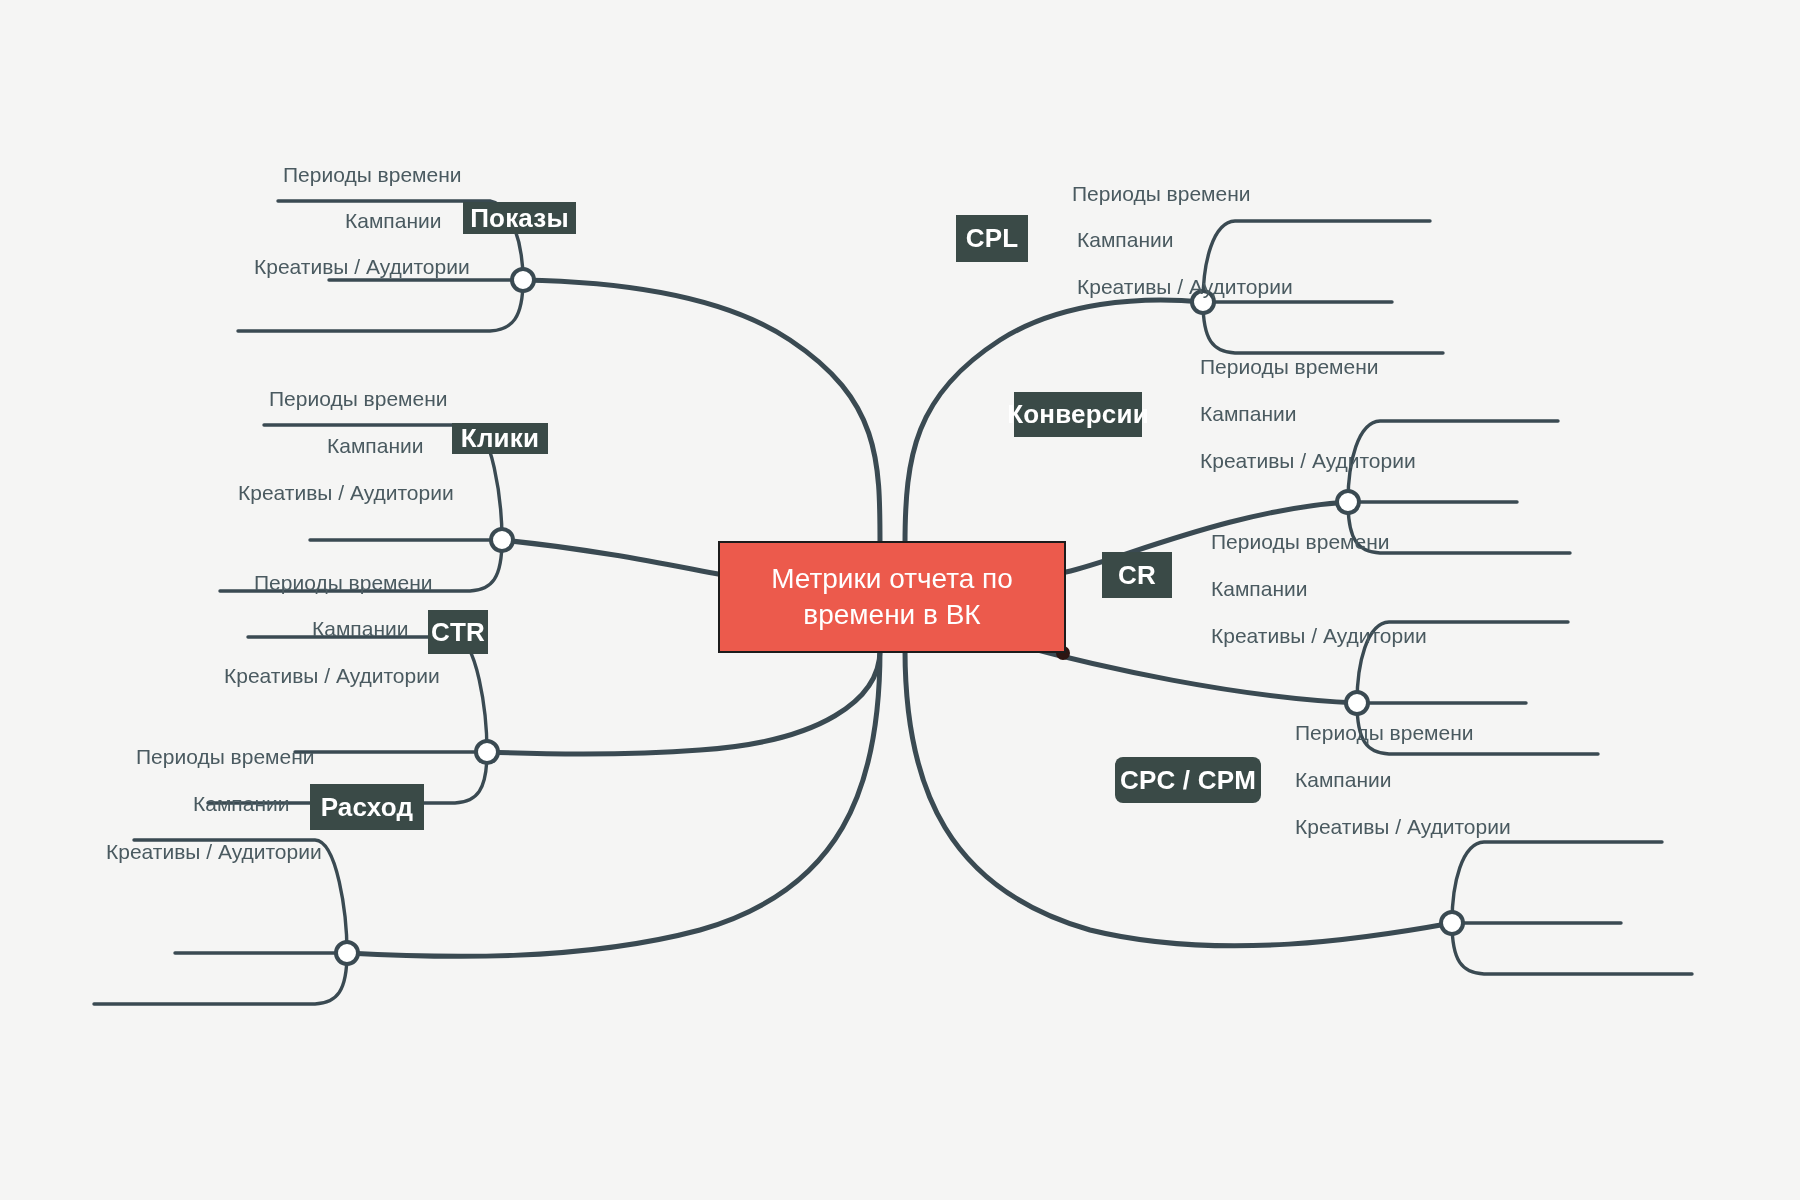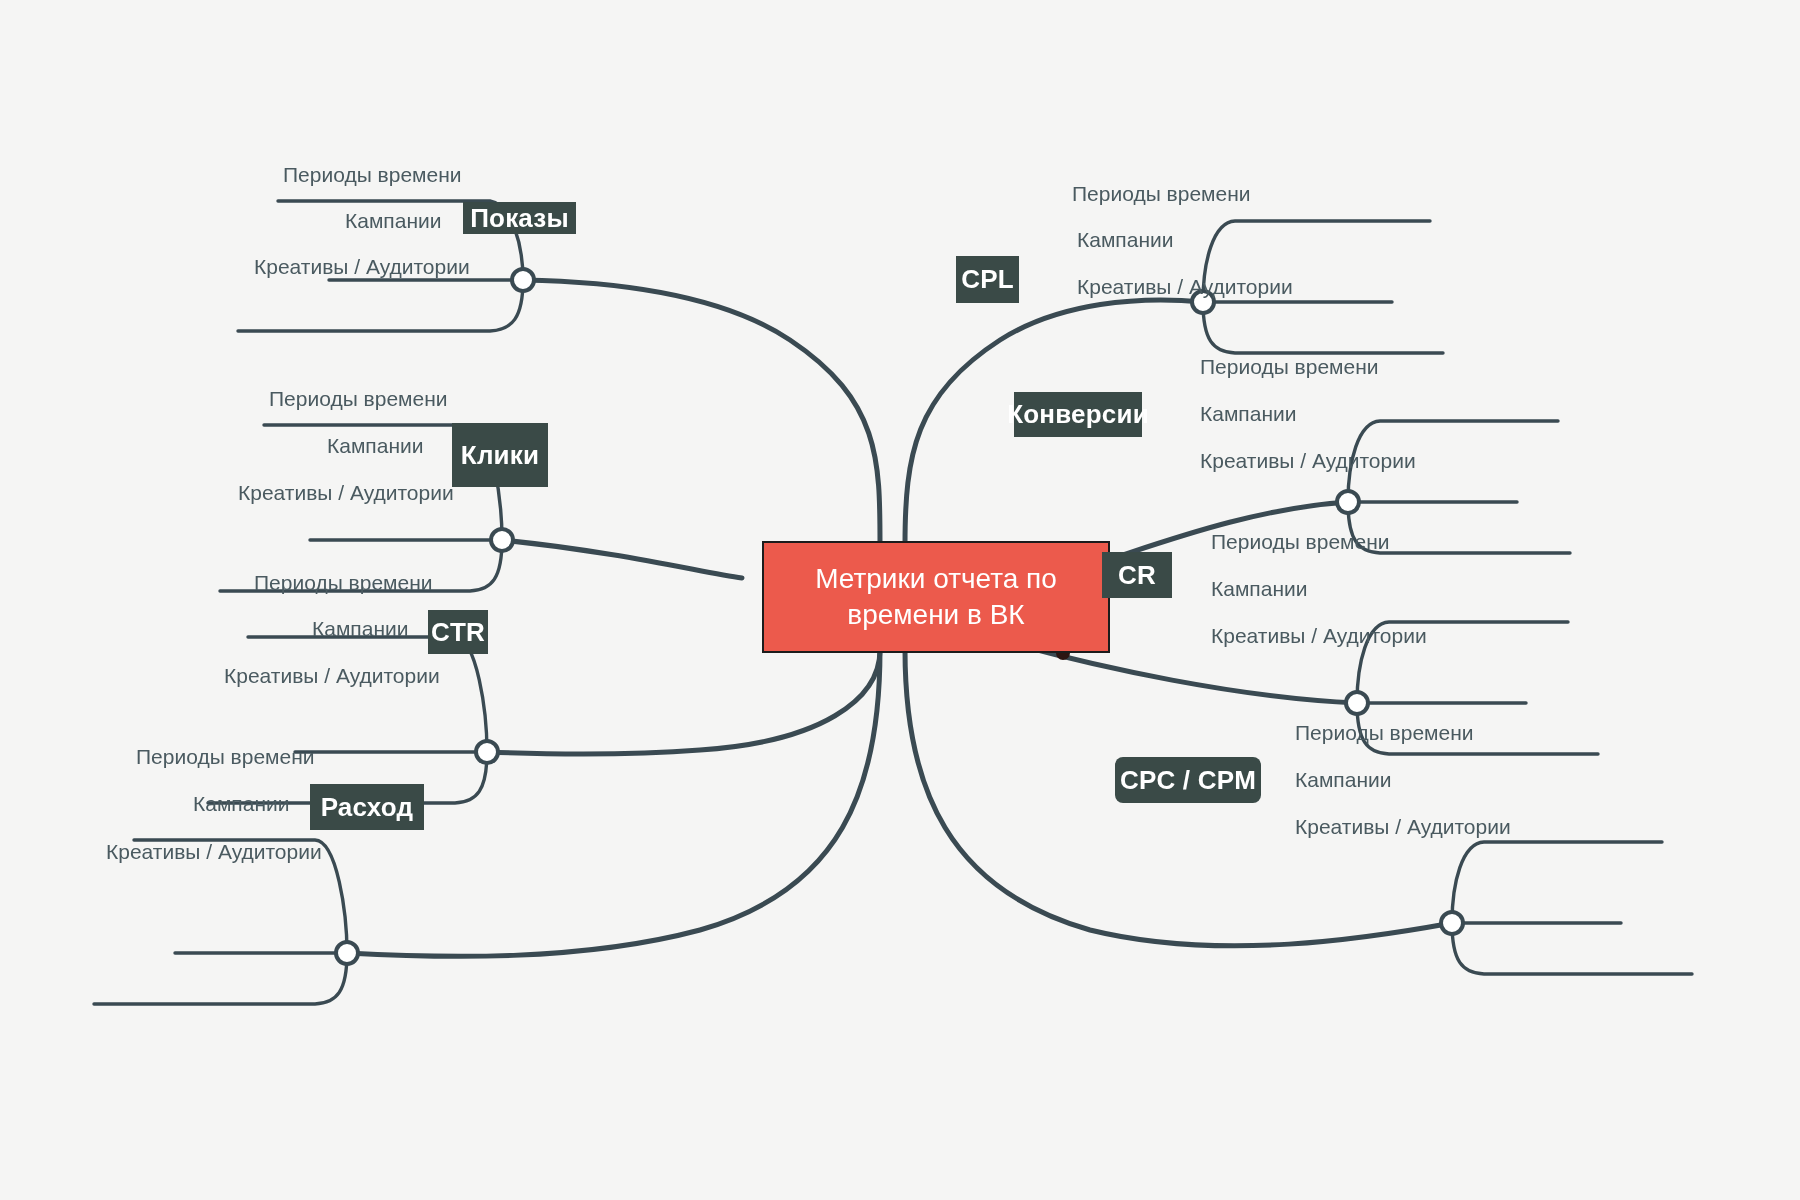--- a/index.html
+++ b/index.html
@@ -37,21 +37,20 @@
     font-size: 26px;
     letter-spacing: 0.2px;
   }
   .node.root {
     background: #ec5a4c;
     border: 2px solid #1c1c1c;
     font-size: 28px;
     line-height: 1.28;
     font-weight: normal;
     padding: 6px 14px;
-    margin-left: 44px;
   }
   .leaf-label {
     position: absolute;
     color: #4a5a60;
     font-size: 21px;
     white-space: nowrap;
     z-index: 4;
   }
 </style>
 </head>
@@ -127,33 +126,33 @@
 
   <div class="node root" style="left:718px; top:541px; width:348px; height:112px; flex-direction:column;">
     <span>Метрики отчета по</span>
     <span>времени в ВК</span>
   </div>
 
   <div class="node branch" style="left:463px; top:202px; width:113px; height:32px;">
     <span>Показы</span>
   </div>
 
-  <div class="node branch" style="left:452px; top:423px; width:96px; height:64px;">
+  <div class="node branch" style="left:452px; top:423px; width:96px; height:31px;">
     <span>Клики</span>
   </div>
 
   <div class="node branch" style="left:428px; top:610px; width:60px; height:44px;">
     <span>CTR</span>
   </div>
 
   <div class="node branch" style="left:310px; top:784px; width:114px; height:46px;">
     <span>Расход</span>
   </div>
 
-  <div class="node branch" style="left:956px; top:215px; width:63px; height:47px;margin-top:41px;">
+  <div class="node branch" style="left:956px; top:215px; width:72px; height:47px;">
     <span>CPL</span>
   </div>
 
   <div class="node branch" style="left:1014px; top:392px; width:128px; height:45px;">
     <span>Конверсии</span>
   </div>
 
   <div class="node branch" style="left:1102px; top:552px; width:70px; height:46px;">
     <span>CR</span>
   </div>

